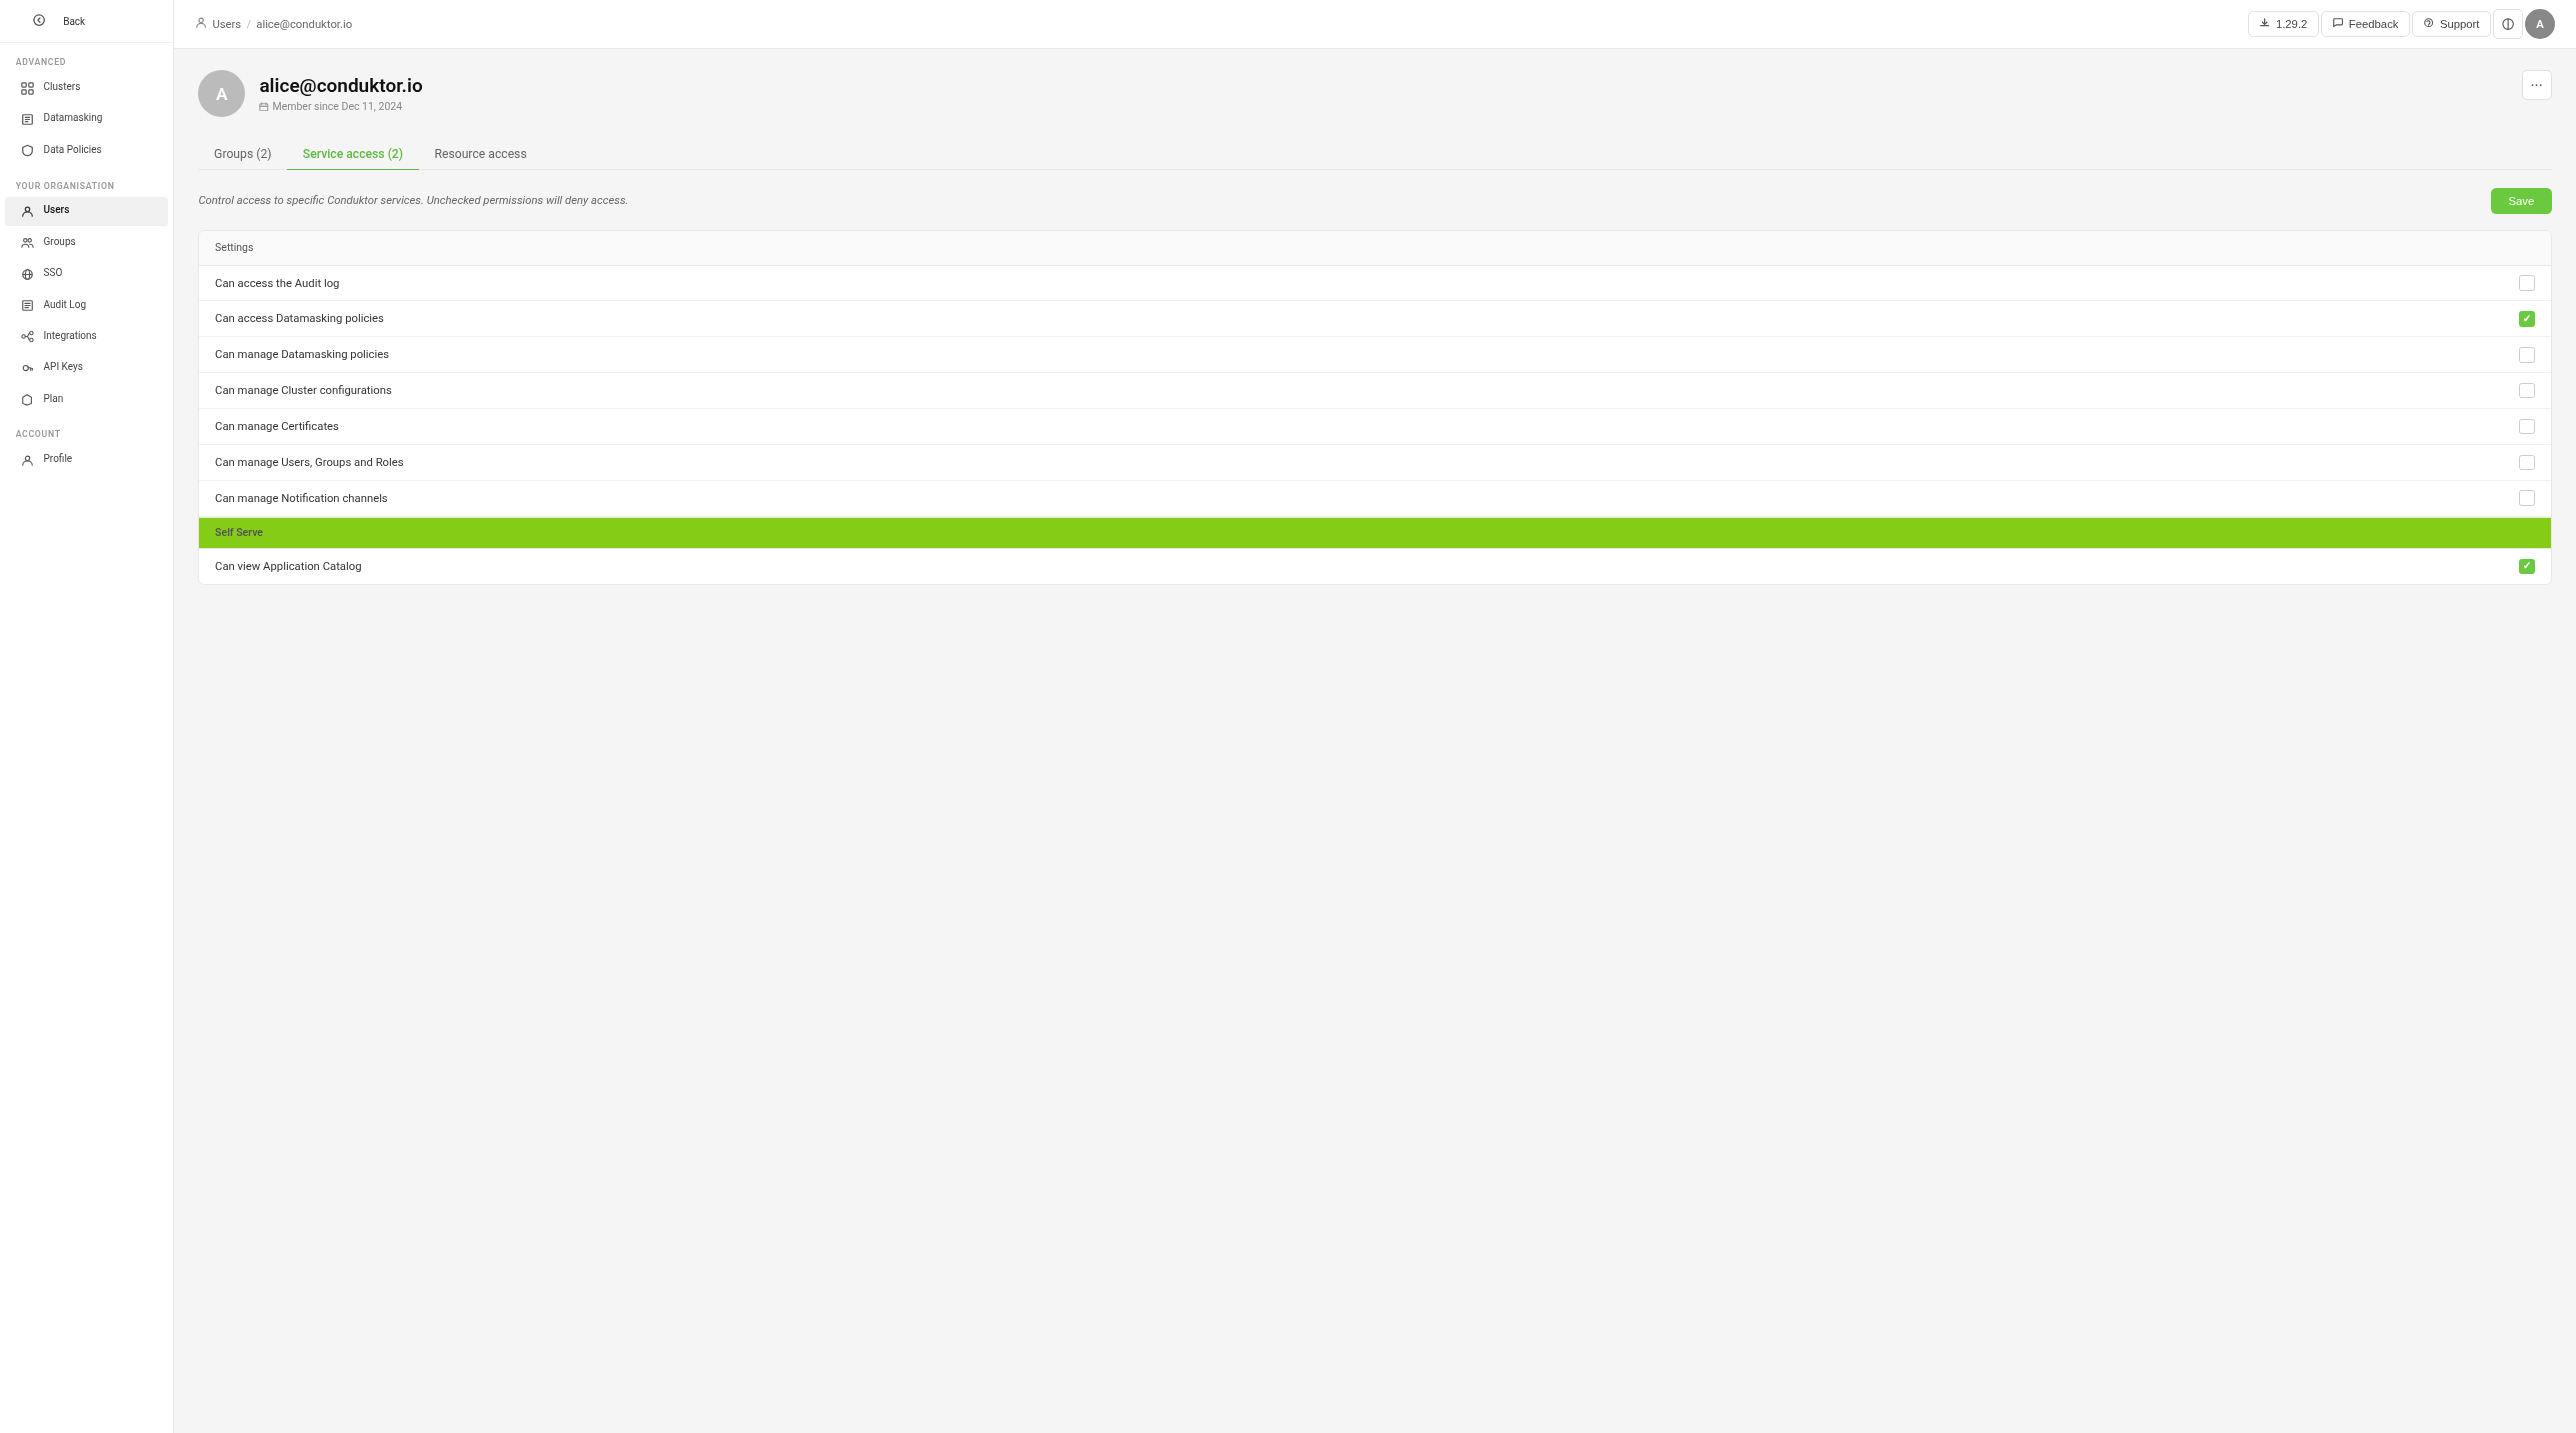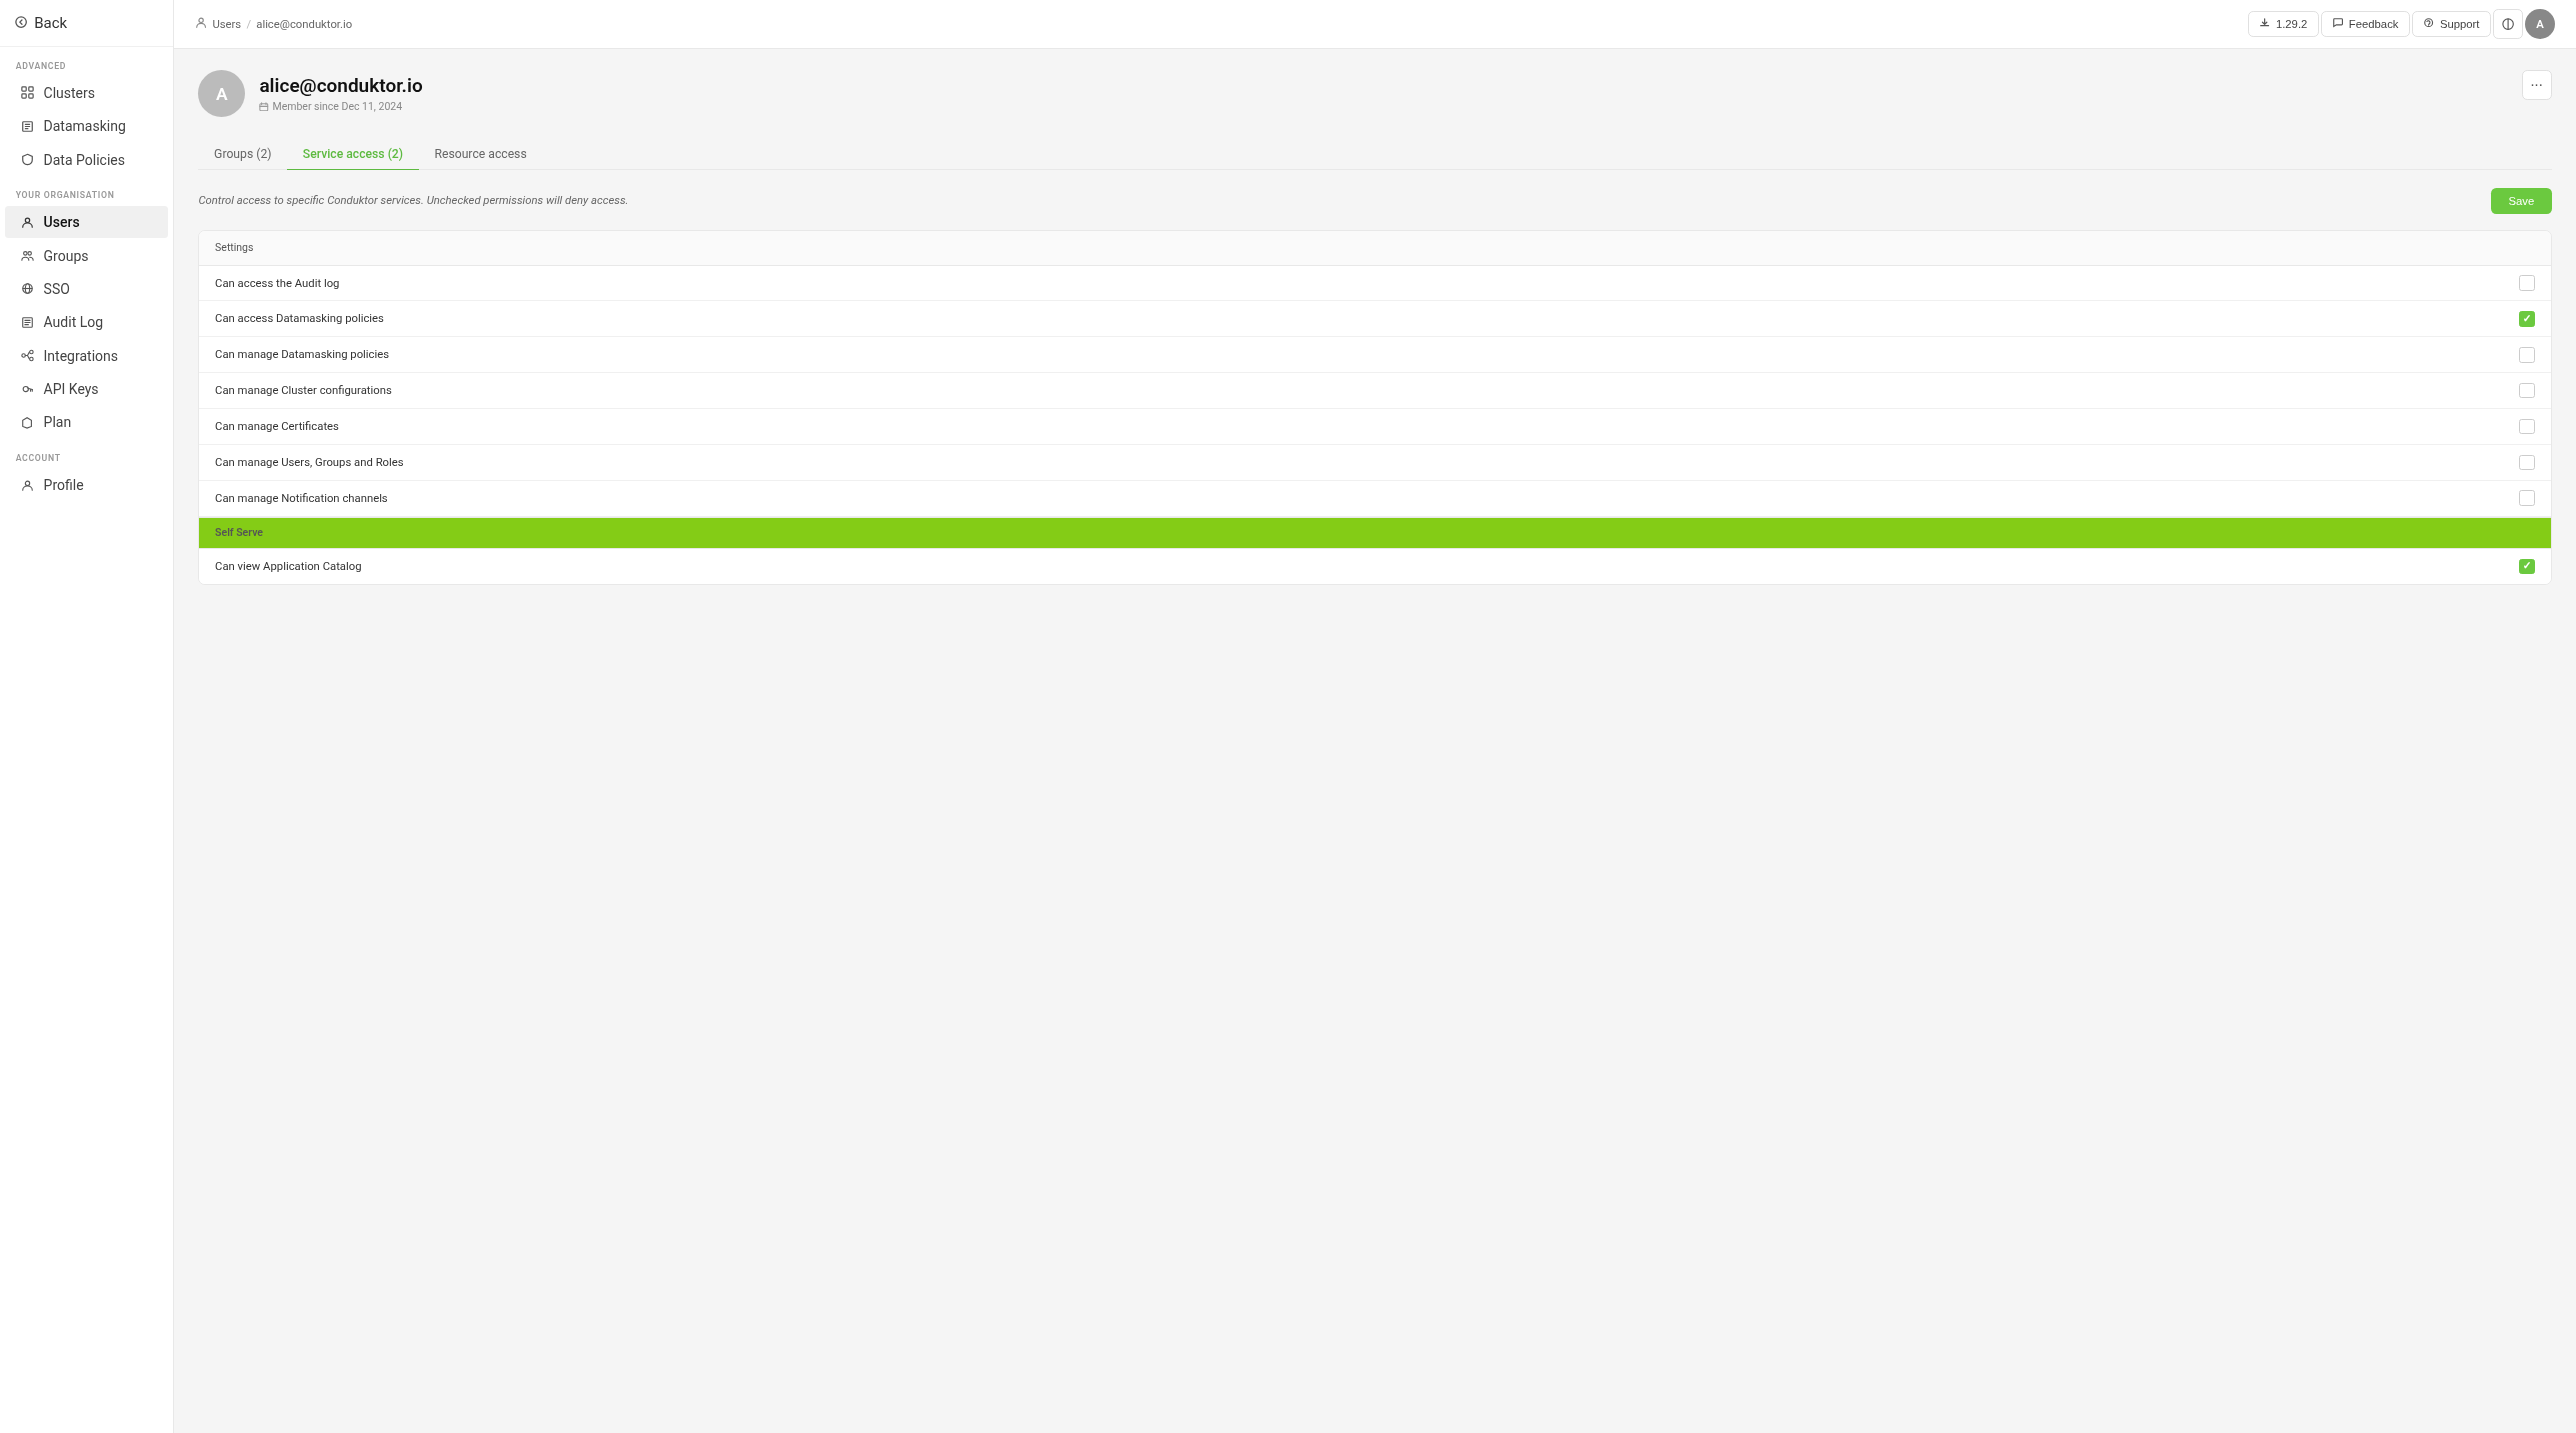--- a/index.html
+++ b/index.html
@@ -1,22 +1,22 @@
 <!DOCTYPE html>
 <html style="font-size:14px"><head>
   <meta charset="utf-8">
   <style>
     * { box-sizing: border-box; margin: 0; padding: 0; }
     body { font-family: -apple-system, BlinkMacSystemFont, 'Segoe UI', Roboto, sans-serif; background: #f5f5f5; display: flex; height: 100vh; overflow: hidden; font-size: 12.2px; }
 
     
     .sidebar { width: 174px; background: #fff; border-right: 0.9px solid #e8e8e8; display: flex; flex-direction: column; height: 100vh; overflow-y: auto; flex-shrink: 0; }
-    .sidebar-back { display: flex; align-items: center; gap: 7px; padding: 14px 15px; cursor: pointer; font-size: 15px; color: #333; border-bottom: 0.9px solid #f0f0f0; }
+    .sidebar-back { display: flex; align-items: center; gap: 18px; padding: 14px 33px; cursor: pointer; font-size: 10px; color: #333; border-bottom: 0.9px solid #f0f0f0; }
     .sidebar-section-label { font-size: 8.7px; font-weight: 600; color: #999; letter-spacing: 0.08em; padding: 14px 15.7px 5.2px; text-transform: uppercase; }
-    .sidebar-item { display: flex; align-items: center; gap: 8.7px; padding: 7.8px 15.7px; cursor: pointer; color: #444; font-size: 14px; border-radius: 3.5px; margin: 0.9px 5.2px; }
+    .sidebar-item { display: flex; gap: 8.7px; padding: 7.8px 15.7px; cursor: pointer; color: #444; font-size: 10px; border-radius: 3.5px; margin: 0.9px 5.2px; }
     .sidebar-item.active { background: #f0f0f0; font-weight: 500; color: #111; }
     .sidebar-item .icon { width: 14px; height: 14px; display: flex; align-items: center; justify-content: center; flex-shrink: 0; }
 
     
     .main { flex: 1; display: flex; flex-direction: column; overflow: hidden; }
 
     
     .topbar { display: flex; align-items: center; justify-content: space-between; padding: 0 21px; height: 49px; background: #fff; border-bottom: 0.9px solid #e8e8e8; flex-shrink: 0; }
     .topbar-left { display: flex; align-items: center; gap: 5.2px; font-size: 11.3px; color: #666; }
     .topbar-left a { color: #666; text-decoration: none; cursor: pointer; }

